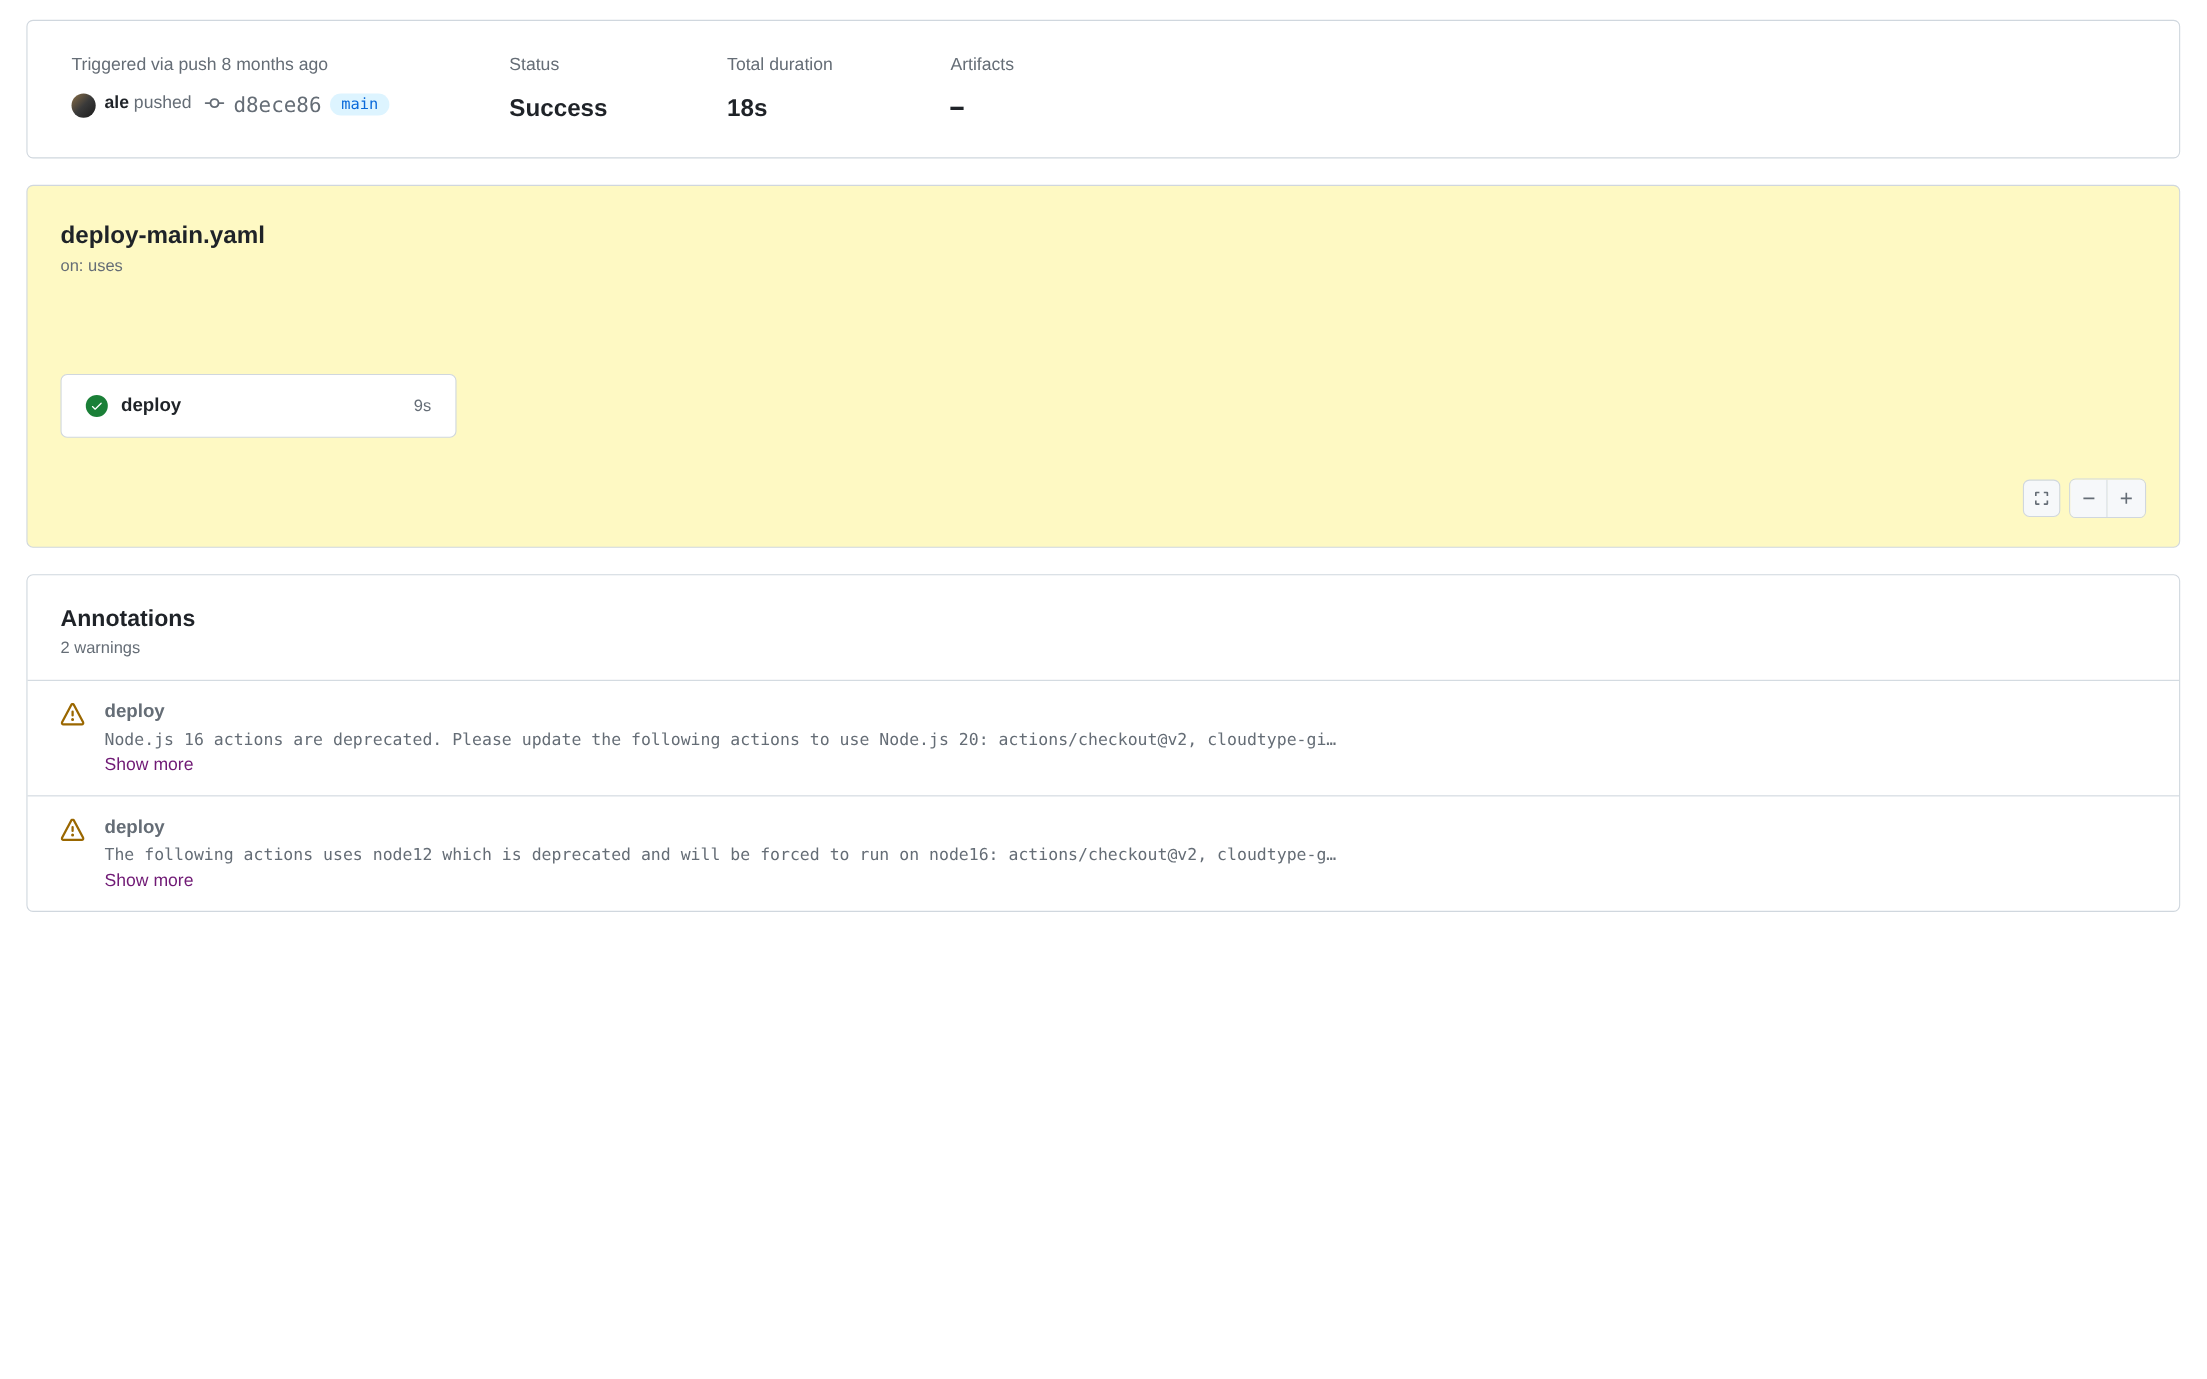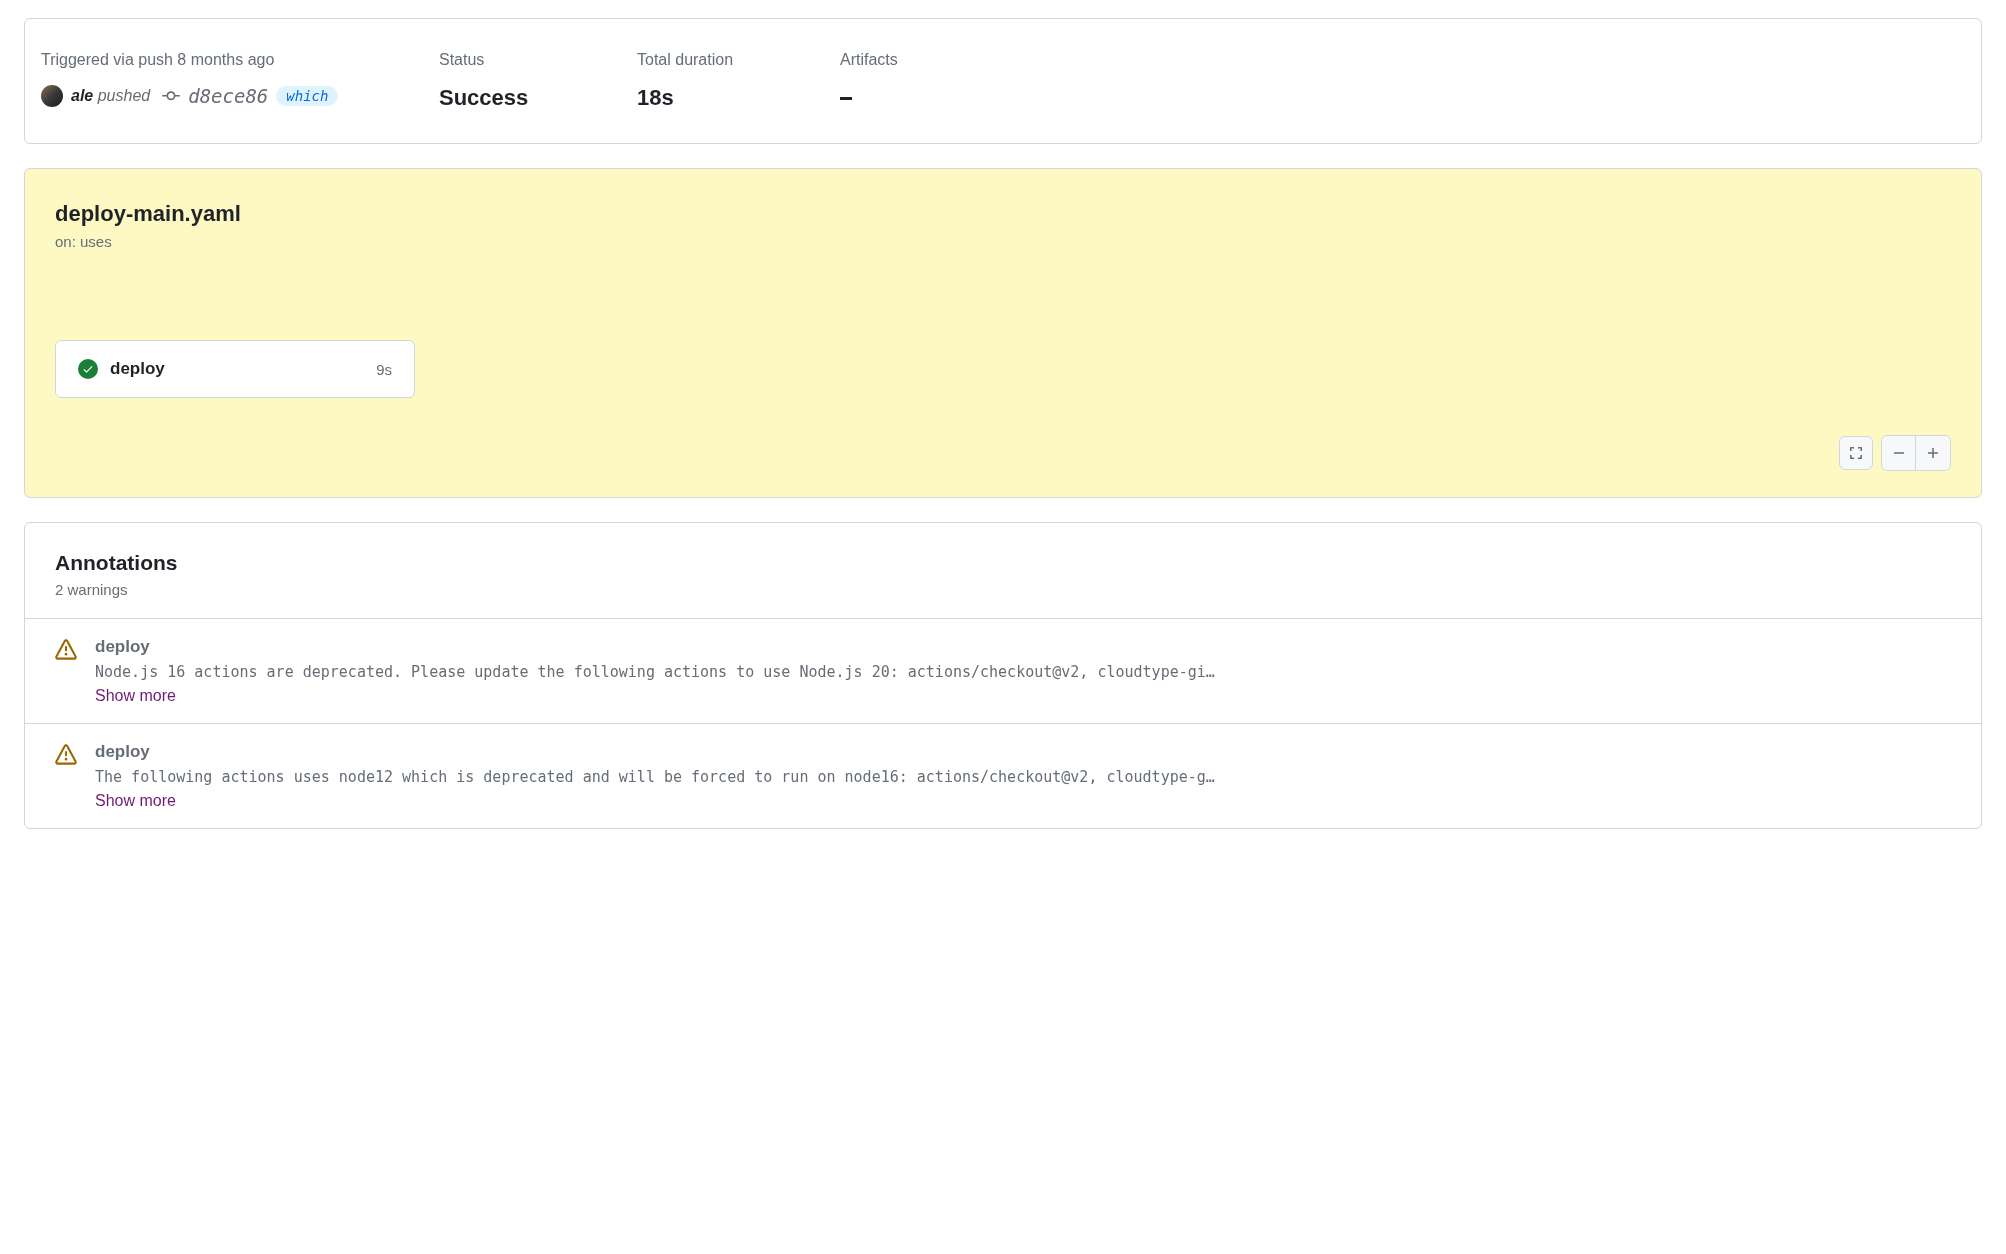--- a/index.html
+++ b/index.html
@@ -10,21 +10,21 @@
     padding: 18px 24px;
     font-size: 14px;
   }
   .card {
     border: 1px solid #d0d7de;
     border-radius: 6px;
     margin-bottom: 24px;
   }
   .summary-card {
     background: #fff;
-    padding: 32px 16px;
+    padding: 32px 40px;
     display: flex;
     gap: 28px;
   }
   .summary-col {
     display: flex;
     flex-direction: column;
     gap: 16px;
   }
   .summary-col.trigger { flex: 0 0 370px; }
   .summary-col.status { flex: 0 0 170px; }
@@ -40,25 +40,24 @@
     color: #1f2328;
   }
   .artifact-empty {
     width: 12px;
     height: 3px;
     background: #1f2328;
     margin-top: 12px;
   }
   .trigger-row {
     display: flex;
-    align-items: center;
+    align-items: flex-start;
     gap: 8px;
     font-size: 16px;
     color: #656d76;
-    font-style: italic;
   }
   .avatar {
     width: 22px;
     height: 22px;
     border-radius: 50%;
     background: linear-gradient(135deg, #8b6f47 0%, #3a3a3a 50%, #1a1a1a 100%);
     flex-shrink: 0;
   }
   .actor {
     font-weight: 600;
@@ -230,21 +229,21 @@
       <span>
         <span class="actor">ale</span>
         <span>pushed</span>
       </span>
       <span class="commit-icon">
         <svg width="18" height="18" viewBox="0 0 16 16" fill="currentColor">
             <path d="M11.93 8.5a4.002 4.002 0 0 1-7.86 0H.75a.75.75 0 0 1 0-1.5h3.32a4.002 4.002 0 0 1 7.86 0h3.32a.75.75 0 0 1 0 1.5Zm-1.43-.75a2.5 2.5 0 1 0-5 0 2.5 2.5 0 0 0 5 0Z"></path>
           </svg>
       </span>
       <span class="commit-sha">d8ece86</span>
-      <span class="branch-badge">which</span>
+      <span class="branch-badge">main</span>
     </div>
   </div>
   <div class="summary-col status">
     <div class="summary-label">Status</div>
     <div class="summary-value">Success</div>
   </div>
   <div class="summary-col duration">
     <div class="summary-label">Total duration</div>
     <div class="summary-value">18s</div>
   </div>

